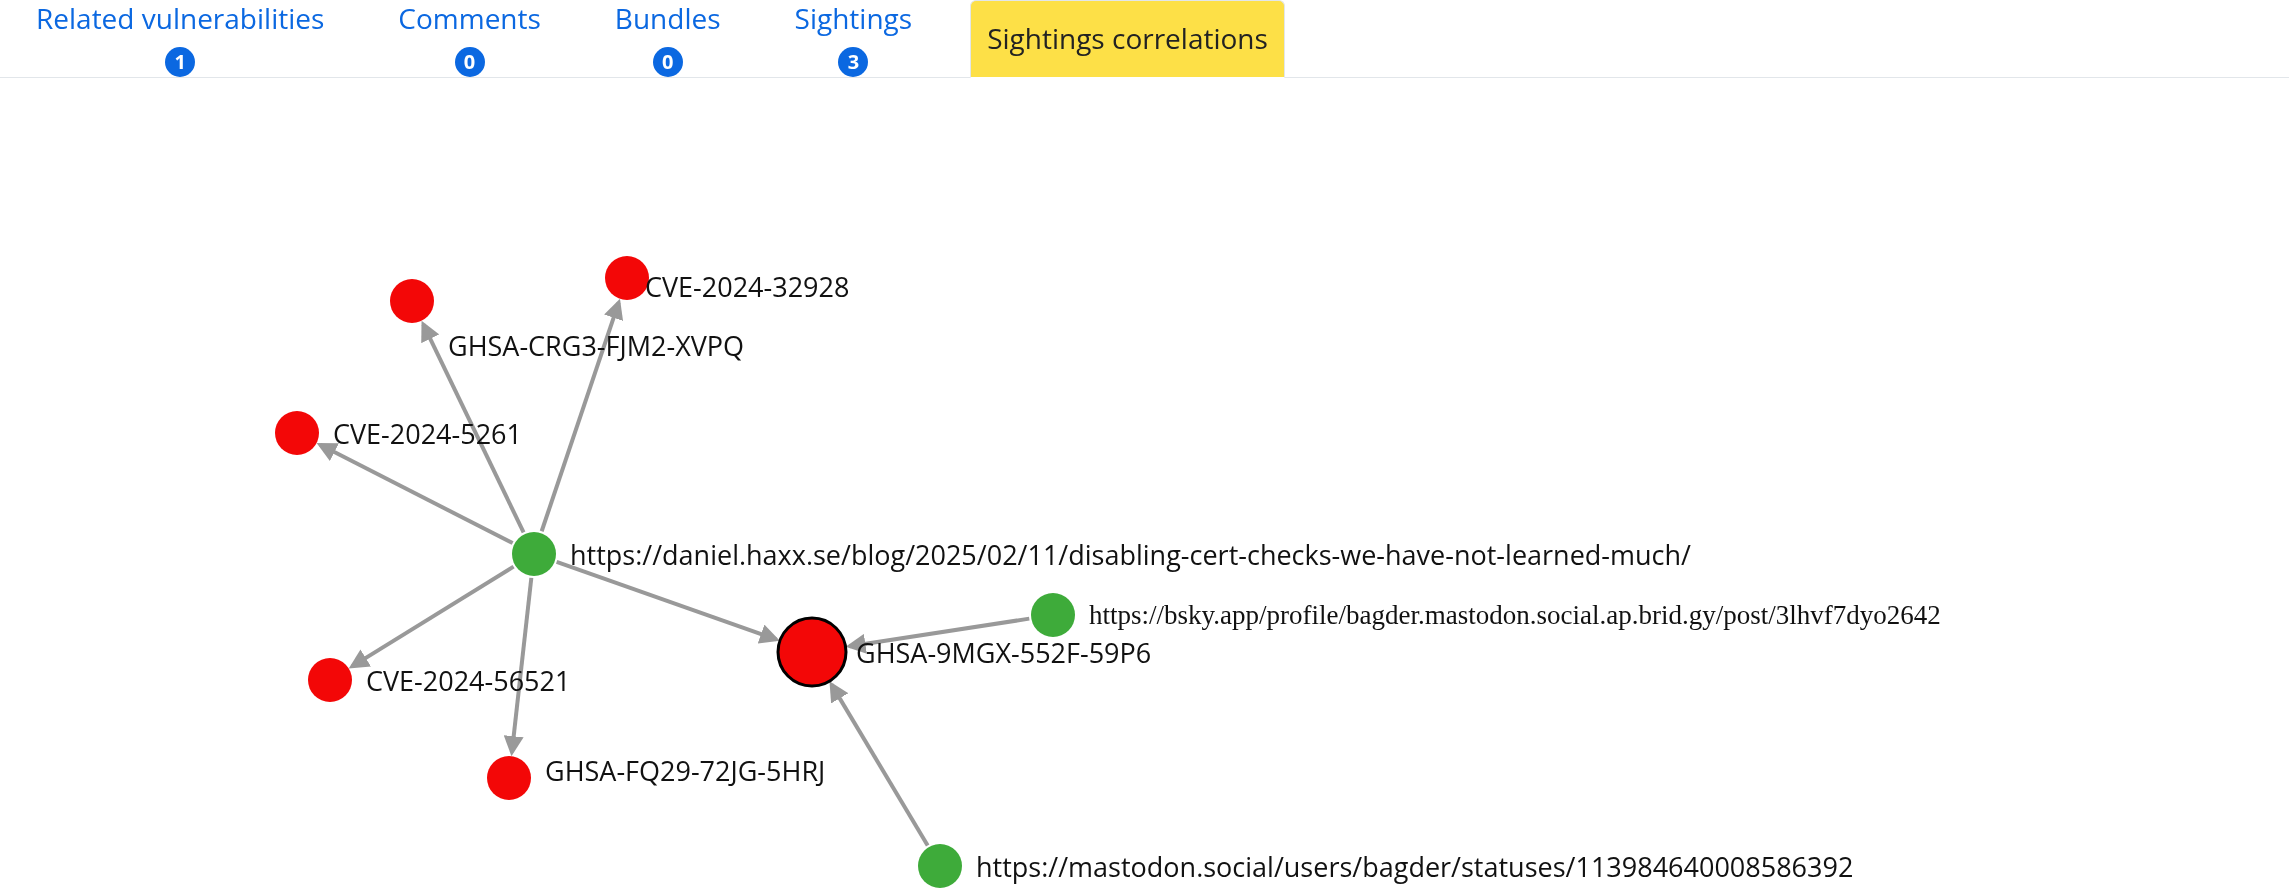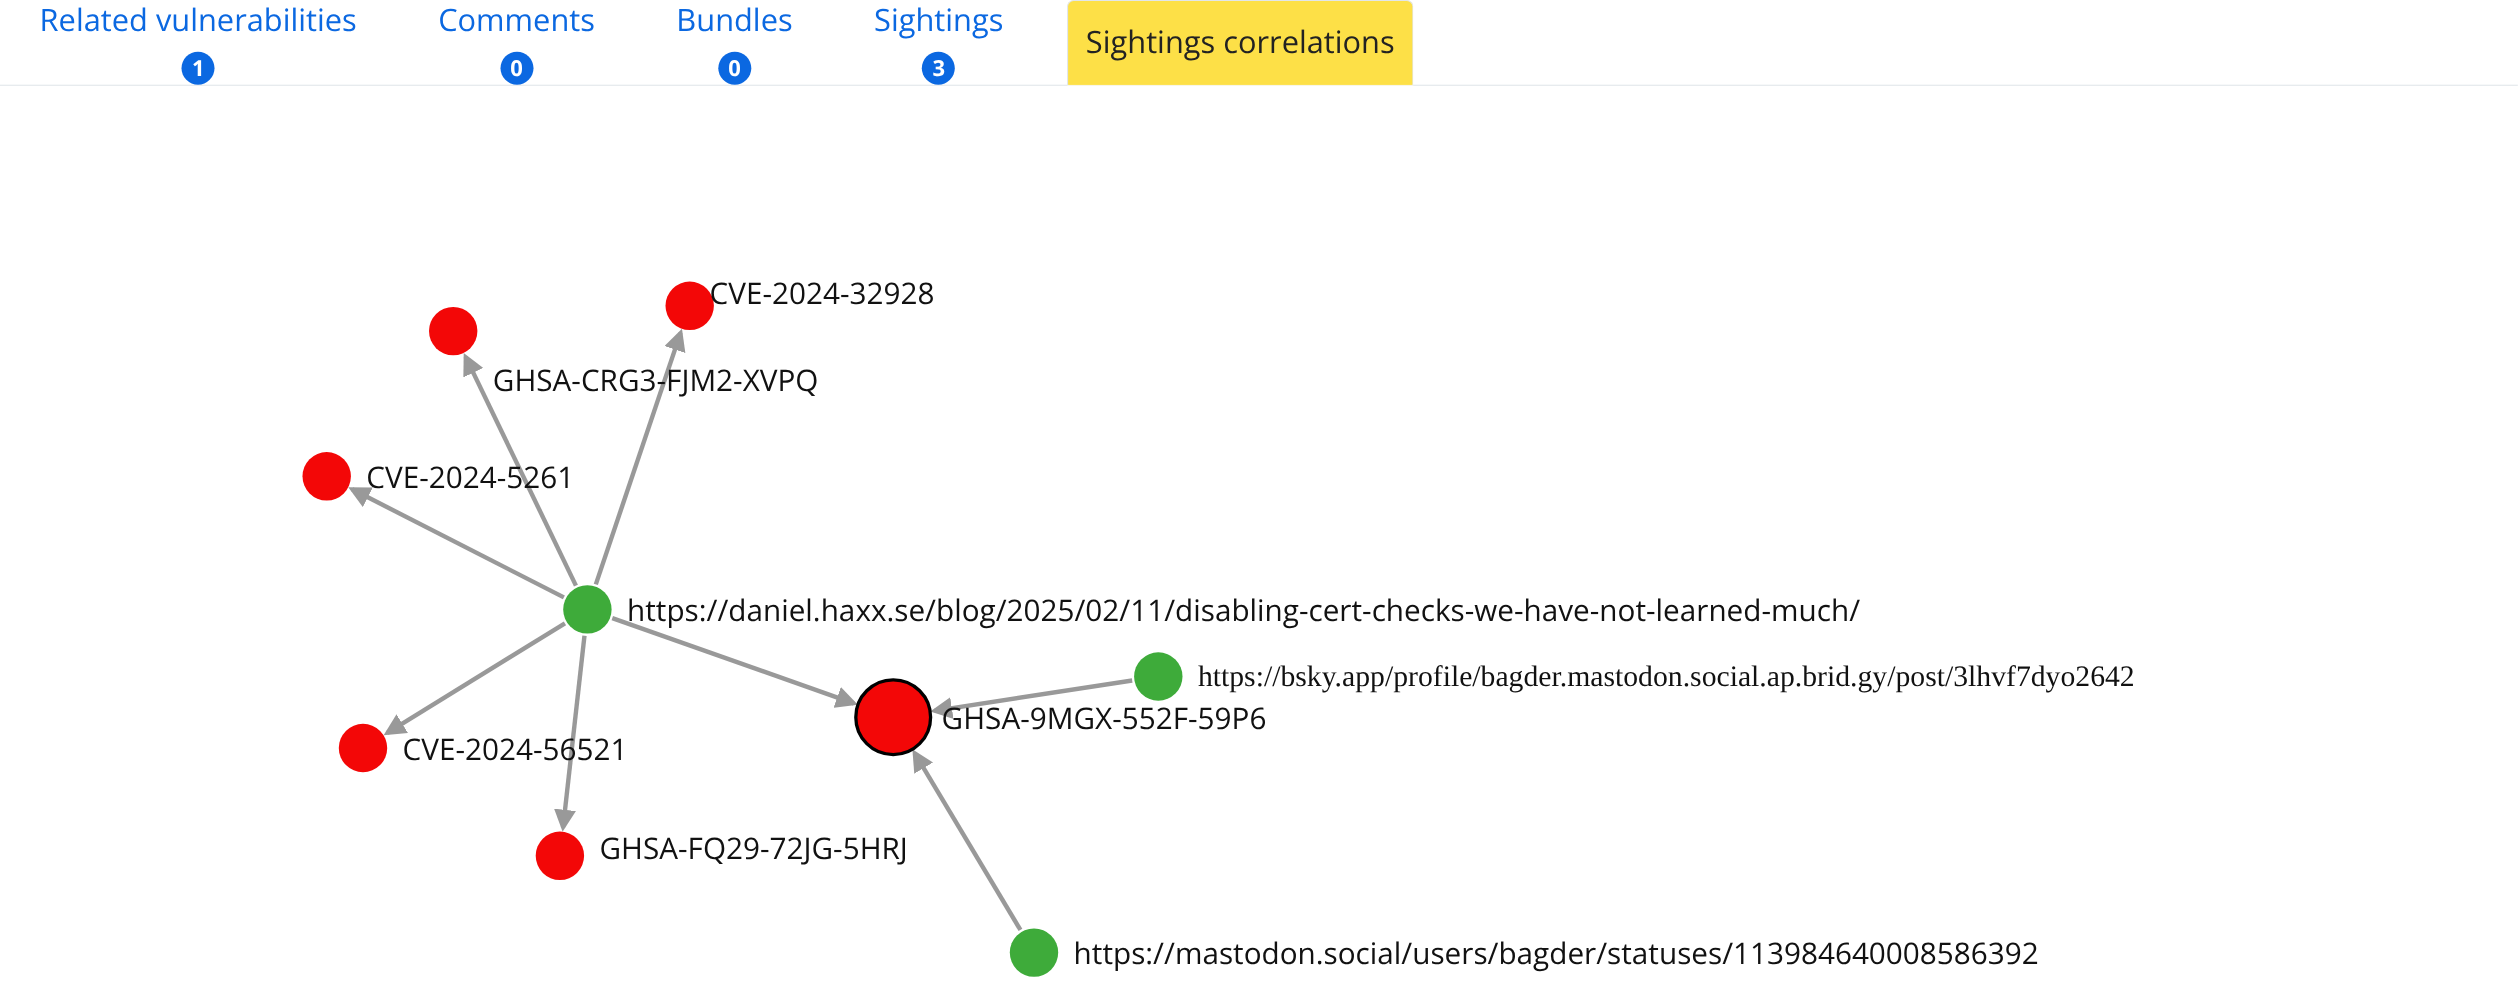--- a/index.html
+++ b/index.html
@@ -120,18 +120,18 @@
       <circle cx="297" cy="355" r="22" fill="#f30707"></circle>
       <circle cx="330" cy="602" r="22" fill="#f30707"></circle>
       <circle cx="509" cy="700" r="22" fill="#f30707"></circle>
     </svg>
   <div id="labels-layer">
       <div class="node-label" style="left: 570px; top: 476px;">https://daniel.haxx.se/blog/2025/02/11/disabling-cert-checks-we-have-not-learned-much/</div>
       <div class="node-label" style="left: 1089px; top: 537px; font-family: Liberation Serif, serif;">https://bsky.app/profile/bagder.mastodon.social.ap.brid.gy/post/3lhvf7dyo2642</div>
       <div class="node-label" style="left: 976px; top: 788px;">https://mastodon.social/users/bagder/statuses/113984640008586392</div>
       <div class="node-label" style="left: 856px; top: 574px;">GHSA-9MGX-552F-59P6</div>
       <div class="node-label" style="left: 448px; top: 223px; margin-top: 44px;">GHSA-CRG3-FJM2-XVPQ</div>
-      <div class="node-label" style="left: 645px; top: 188px; text-align: right;">CVE-2024-32928</div>
+      <div class="node-label" style="left: 645px; top: 208px; text-align: right;">CVE-2024-32928</div>
       <div class="node-label" style="left: 333px; top: 355px;">CVE-2024-5261</div>
       <div class="node-label" style="left: 366px; top: 602px;">CVE-2024-56521</div>
       <div class="node-label" style="left: 545px; top: 692px;">GHSA-FQ29-72JG-5HRJ</div>
     </div>
 </div>
 
 </body></html>

